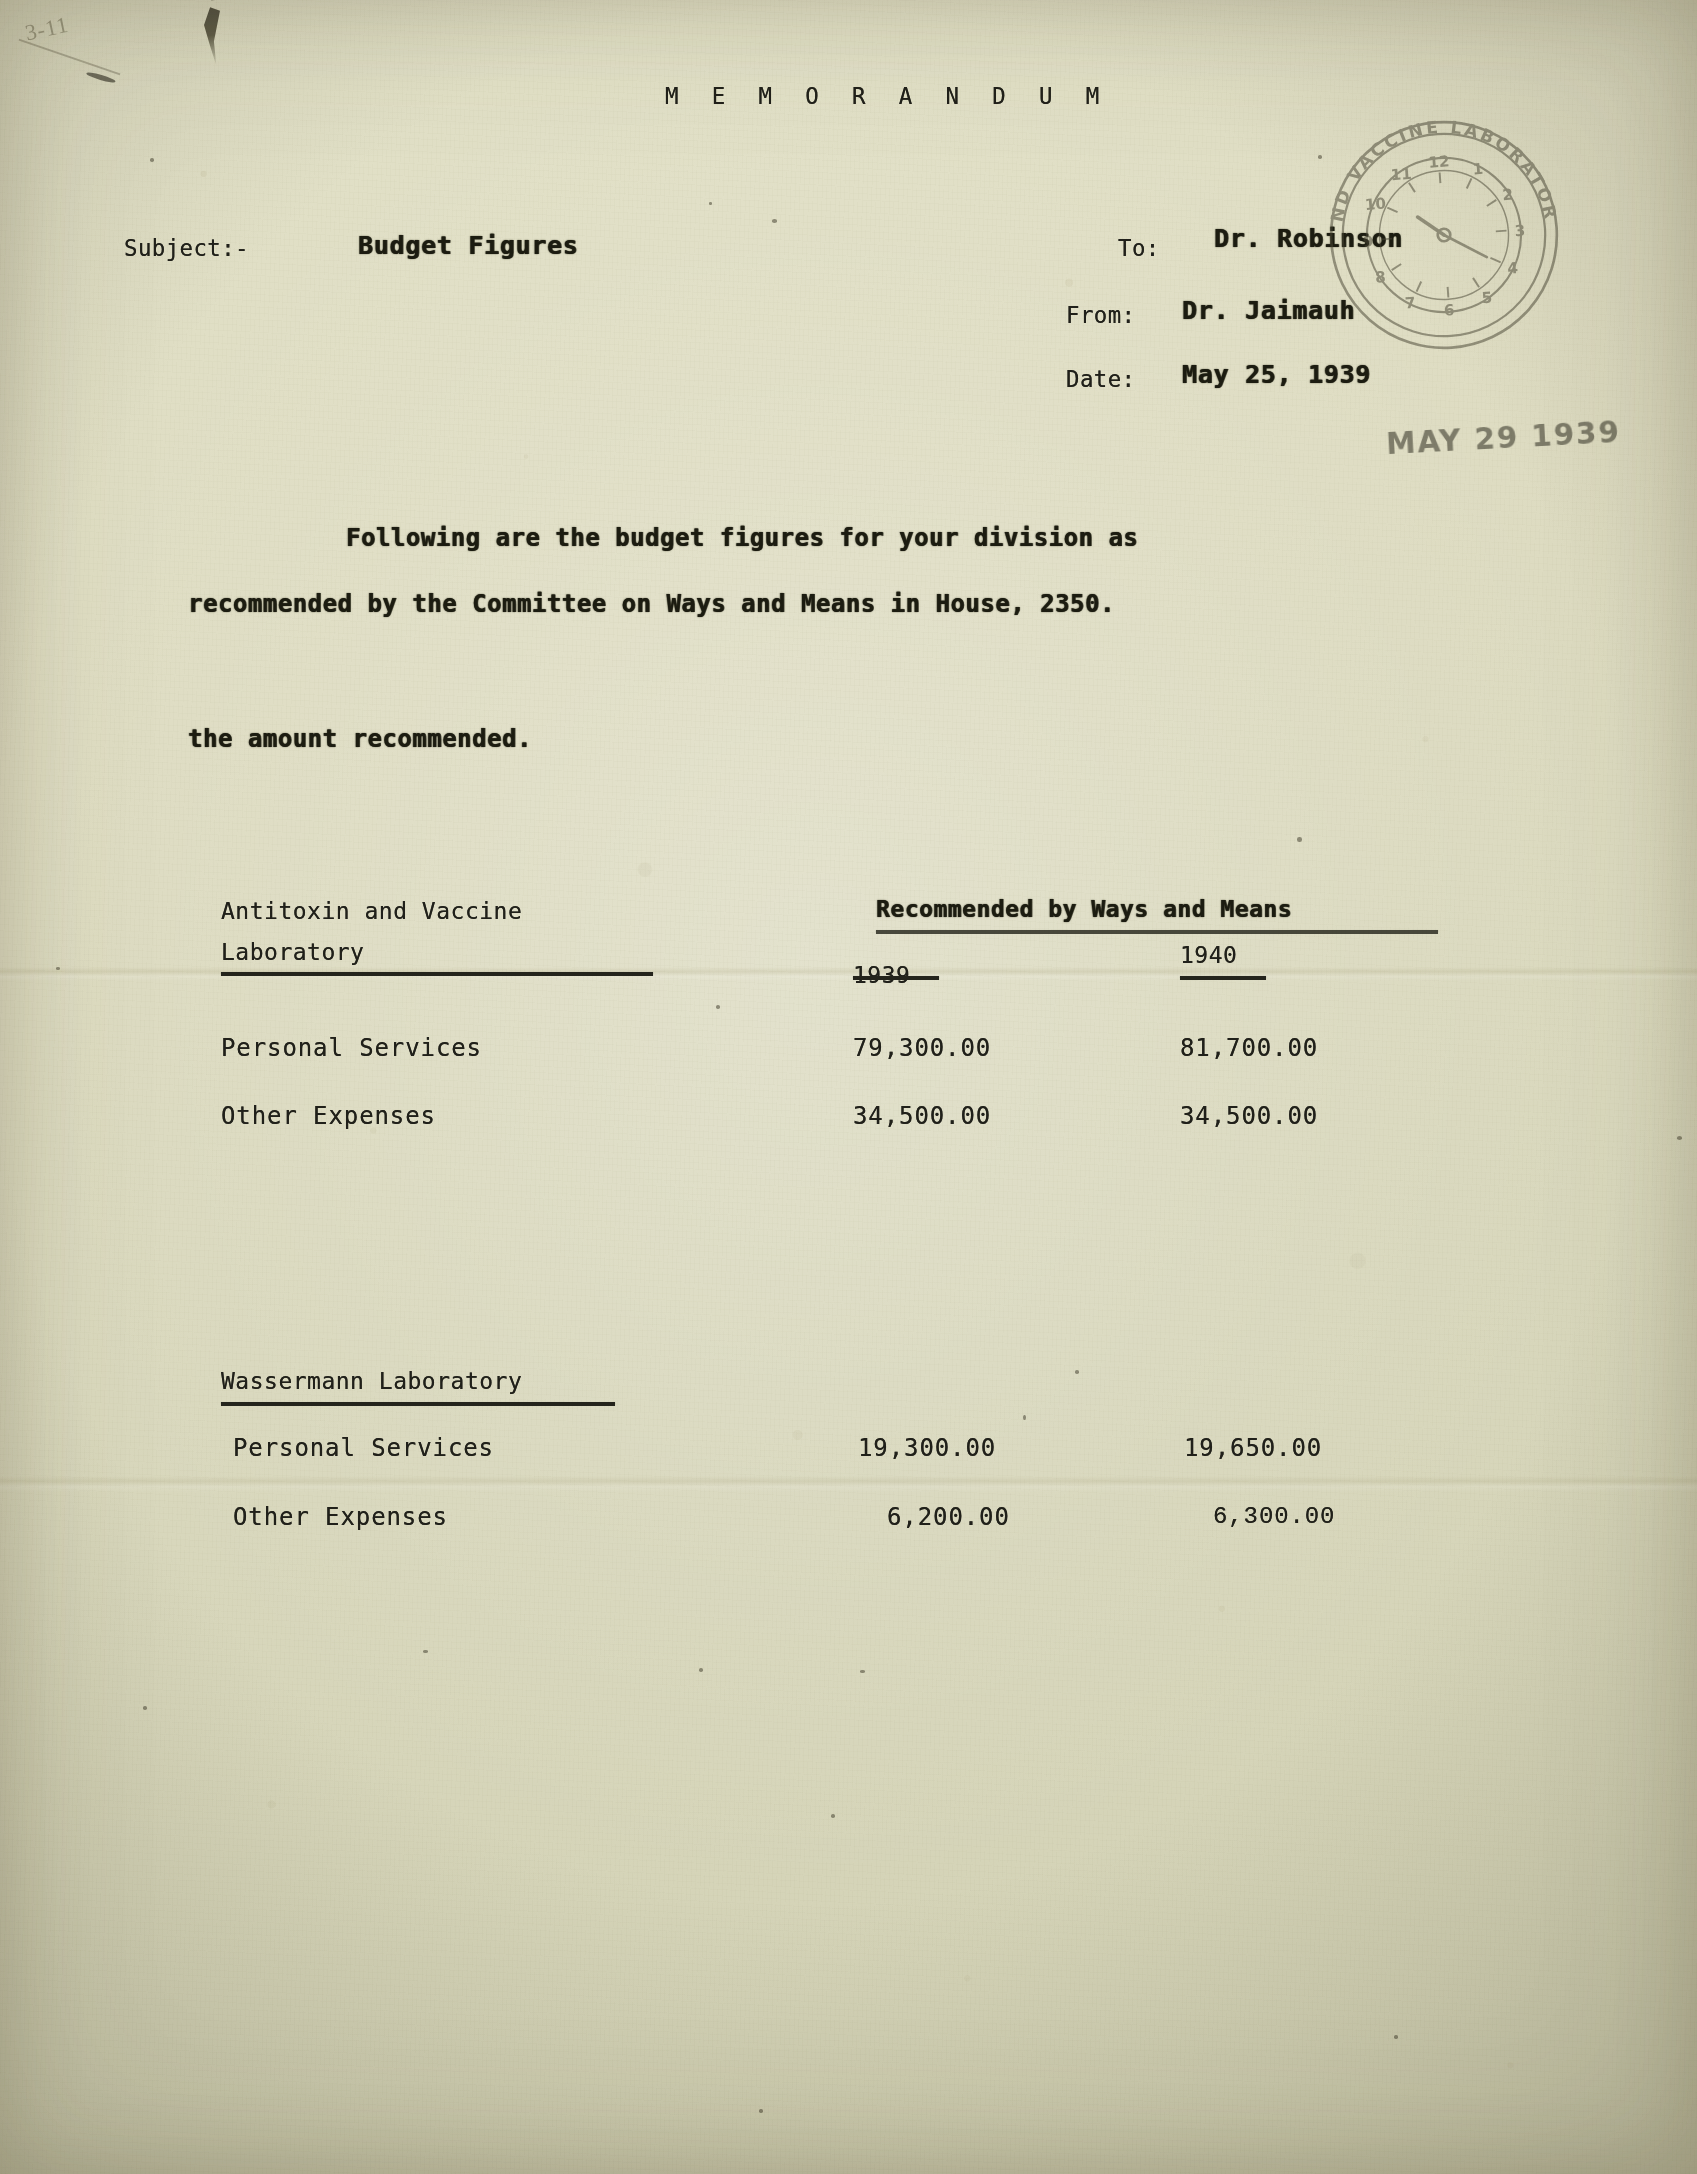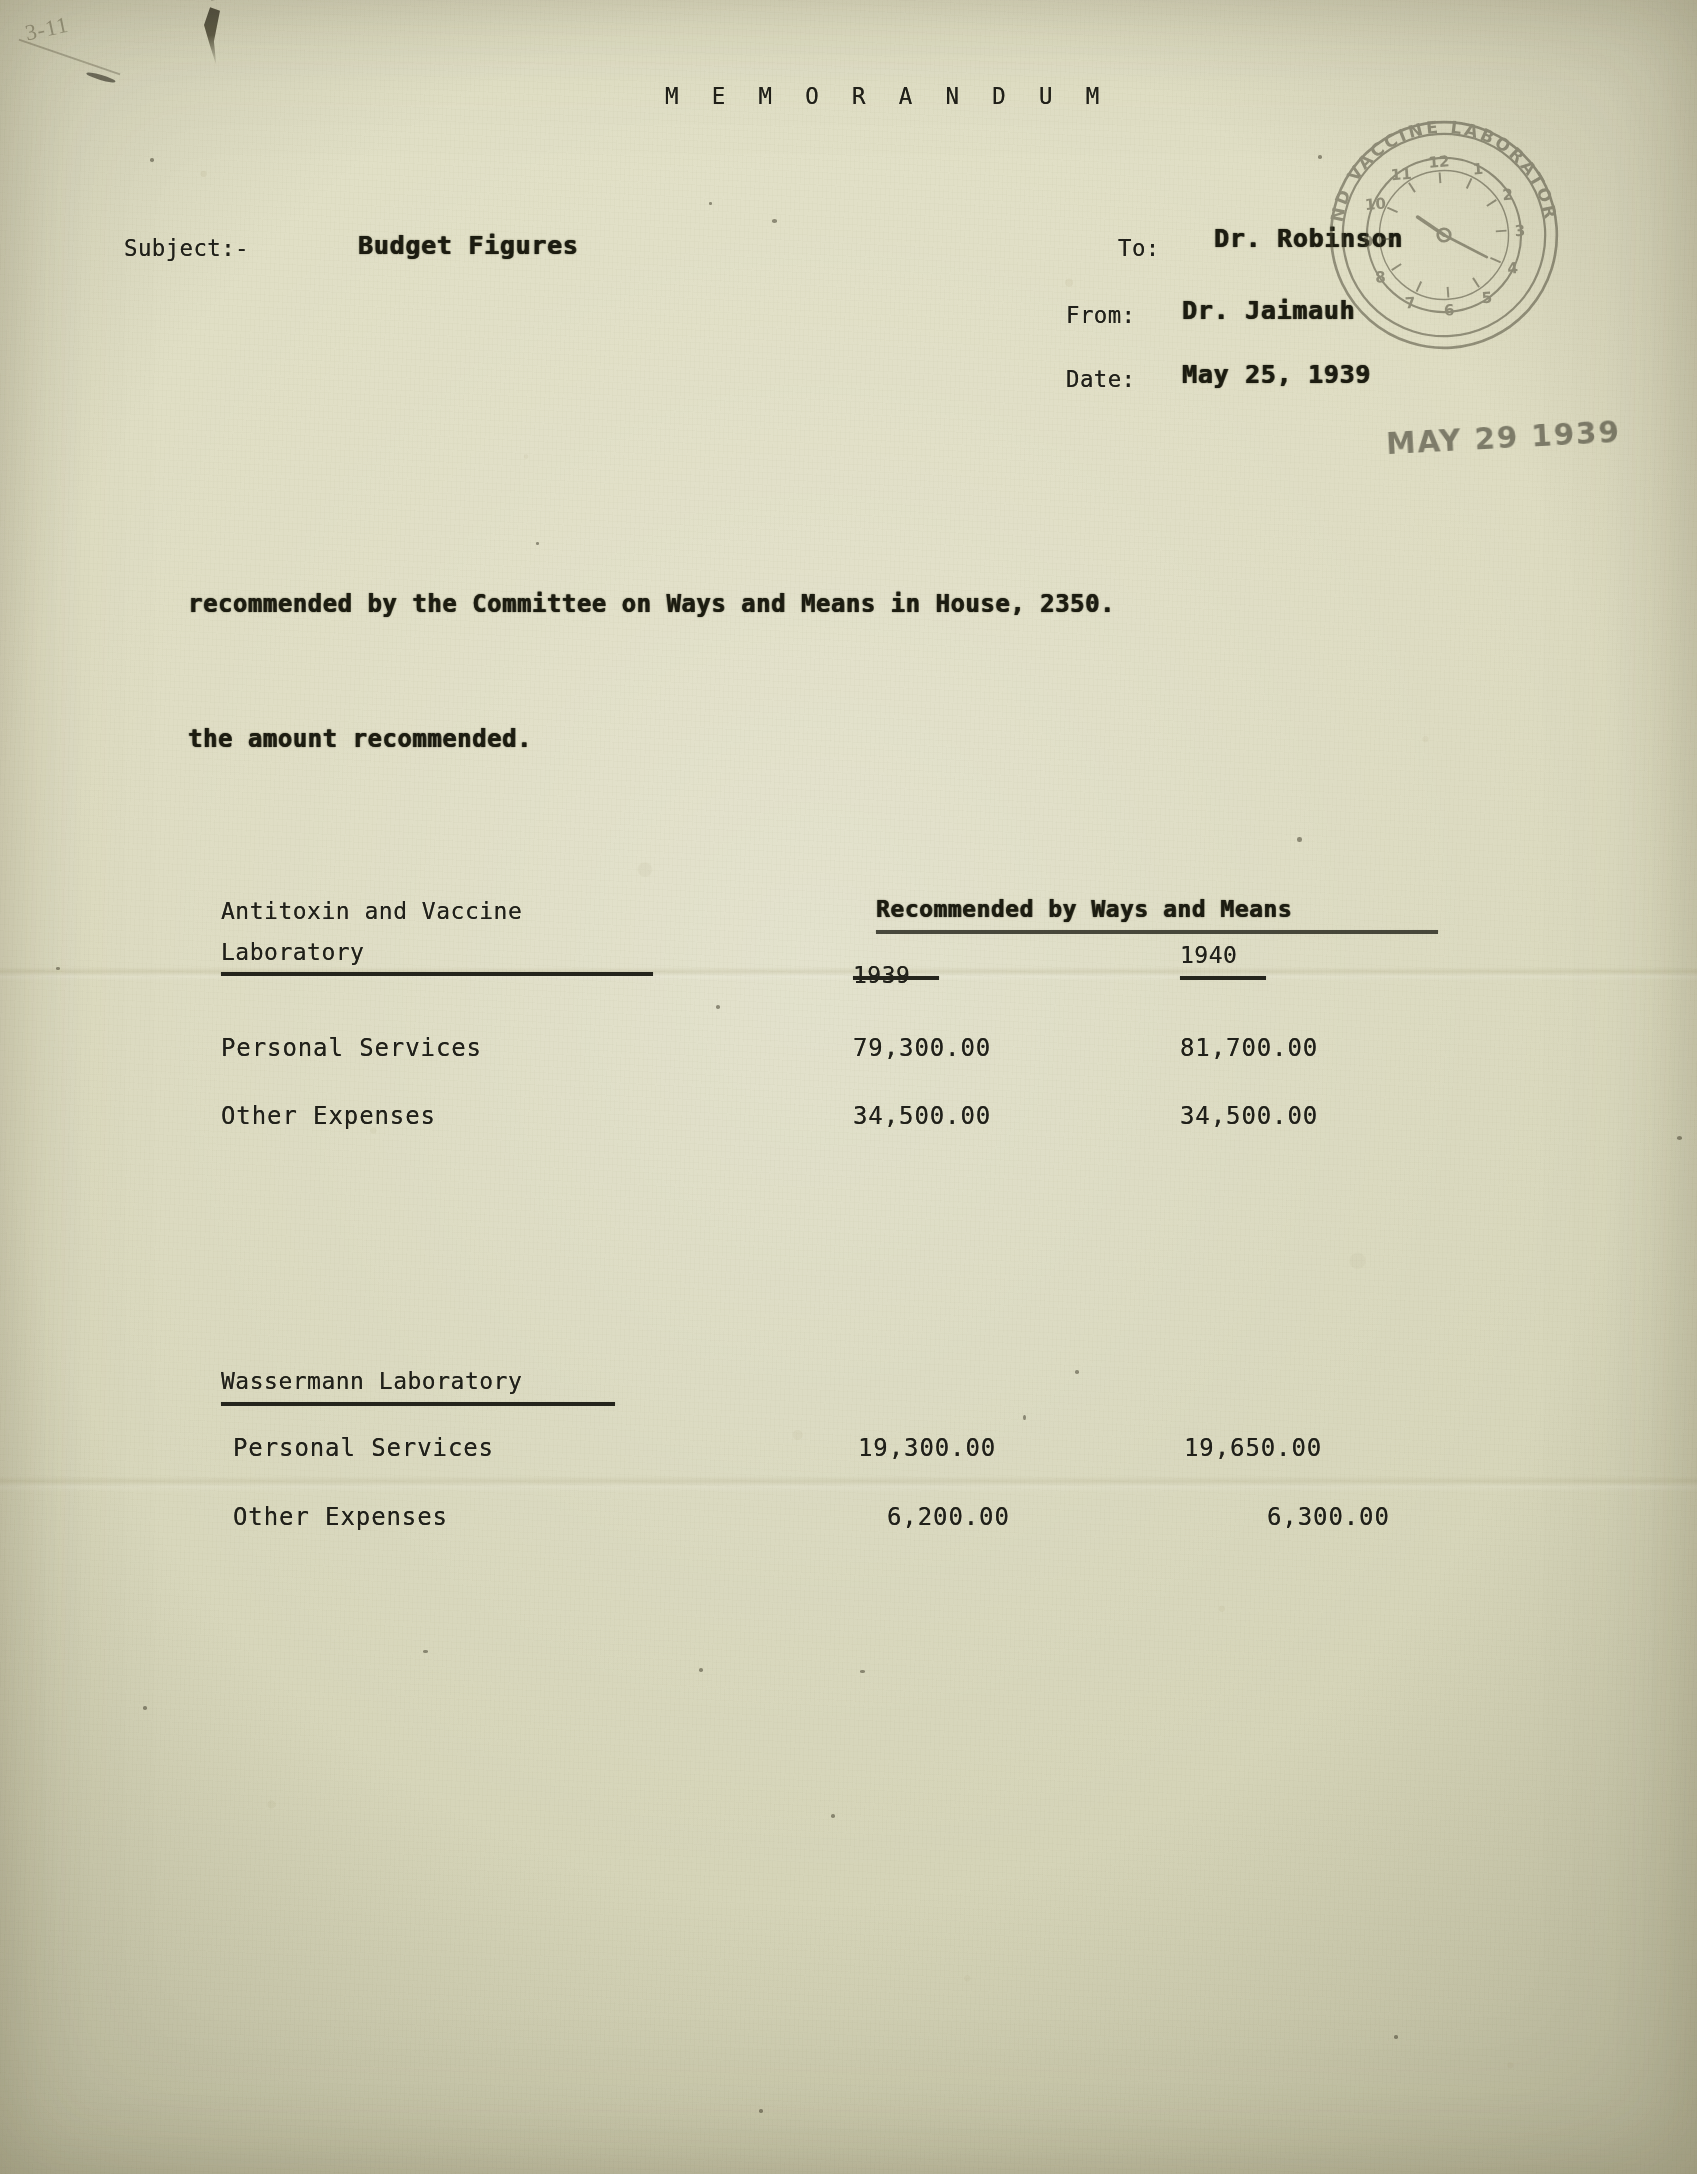--- a/index.html
+++ b/index.html
@@ -277,20 +277,21 @@
       <g stroke="currentColor" fill="none" stroke-linecap="round">
         <line x1="134" y1="134" x2="106" y2="112" stroke-width="4"></line>
         <line x1="134" y1="134" x2="180" y2="162" stroke-width="3"></line>
         <circle cx="134" cy="134" r="7" stroke-width="3"></circle>
       </g>
     </svg>
   </div>
 
   <div class="recv">MAY 29 1939</div>
 
+  <div class="tw inked body" style="left:346px; top:524px;">Following are the budget figures for your division as</div>
   <div class="tw inked body" style="left:188px; top:590px;">recommended by the Committee on Ways and Means in House, 2350.</div>
   <div class="tw inked body" style="left:188px; top:725px;">the amount recommended.</div>
 
   <div class="tw crisp tbl-head" style="left:221px; top:898px;">Antitoxin and Vaccine</div>
   <div class="tw crisp tbl-head" style="left:221px; top:939px;">Laboratory</div>
   <div class="ul" style="left:221px; top:972px; width:432px;"></div>
 
   <div class="tw inked tbl-head" style="left:876px; top:896px;">Recommended by Ways and Means</div>
   <div class="ul soft" style="left:876px; top:930px; width:562px;"></div>
 
@@ -317,21 +318,21 @@
 
   <div>
     <div class="tw crisp tbl-cell" style="left:233px; top:1434px;">Personal Services</div>
     <div class="tw crisp tbl-cell" style="left:858px; top:1434px;">19,300.00</div>
     <div class="tw crisp tbl-cell" style="left:1184px; top:1434px;">19,650.00</div>
   </div>
 
   <div>
     <div class="tw crisp tbl-cell" style="left:233px; top:1503px;">Other Expenses</div>
     <div class="tw crisp tbl-cell" style="left:887px; top:1503px;">6,200.00</div>
-    <div class="tw crisp tbl-cell" style="left:1267px; top:1503px;">6,300.00</div>
+    <div class="tw crisp tbl-cell" style="left:1213px; top:1503px;font-family:Liberation Mono, monospace;">6,300.00</div>
   </div>
 
   <div class="speck" style="left:150px;  top:158px;  width:3.6px;  height:3.6px;"></div>
   <div class="speck" style="left:709px;  top:202px;  width:2.7px;  height:2.7px;"></div>
   <div class="speck" style="left:772px;  top:219px;  width:4.5px;  height:3.6px;"></div>
   <div class="speck" style="left:1318px; top:155px;  width:3.6px;  height:3.6px;"></div>
   <div class="speck" style="left:536px;  top:542px;  width:2.7px;  height:2.7px;"></div>
   <div class="speck" style="left:1297px; top:837px;  width:4.5px;  height:4.5px;"></div>
   <div class="speck" style="left:56px;   top:967px; width:3.6px;  height:2.7px;"></div>
   <div class="speck" style="left:716px;  top:1005px; width:3.6px;  height:3.6px;"></div>

